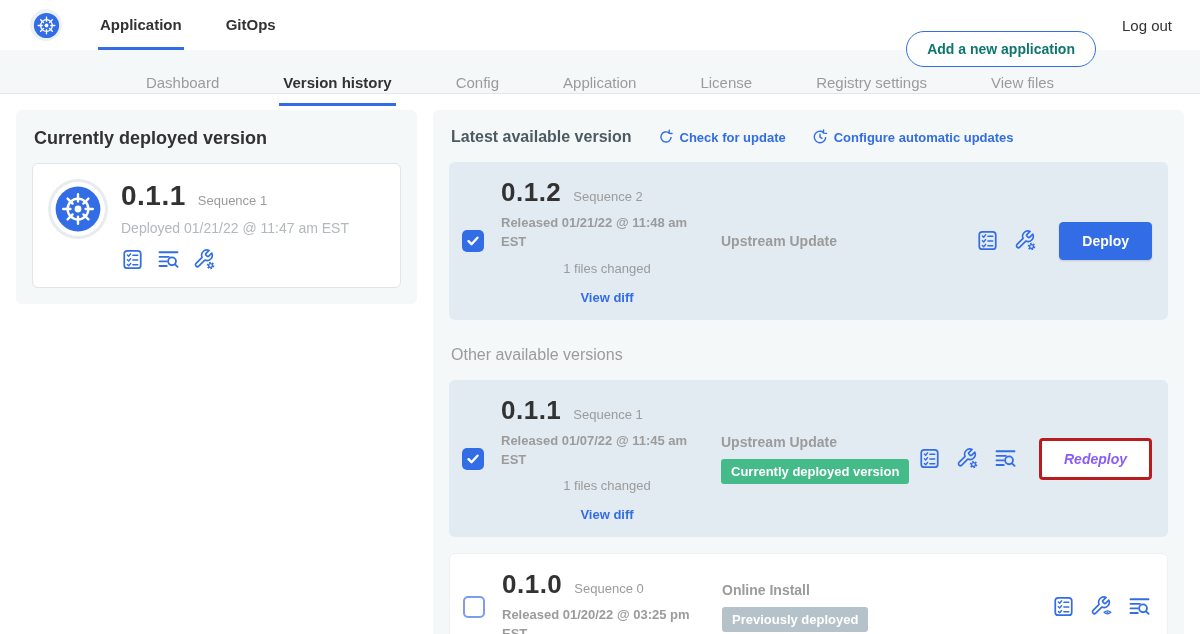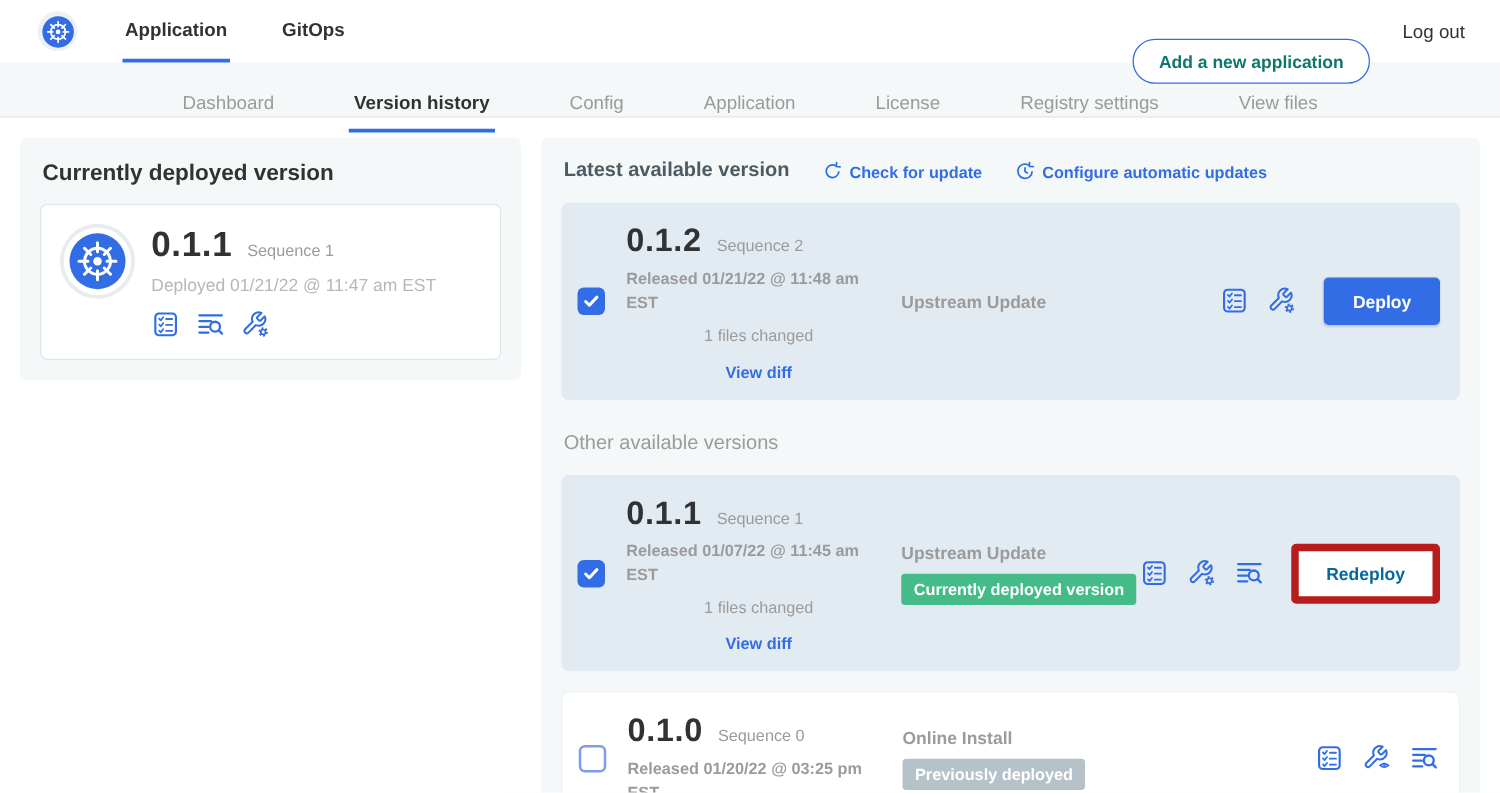--- a/index.html
+++ b/index.html
@@ -44,21 +44,21 @@
   
   .right-panel { flex:1; padding:16px 16px 18px 16px; }
   .latest-header { display:flex; align-items:center; margin:2px 2px 16px 2px; }
   .latest-title { font-size:16px; font-weight:700; color:#4d5a61; }
   .hdr-link { display:flex; align-items:center; gap:6px; margin-left:26px; color:#326de6; font-size:13px; font-weight:700; cursor:pointer; }
   .hdr-link svg { width:16px; height:16px; }
   .hdr-buttons { margin-left:auto; display:flex; align-items:center; gap:12px; }
   .btn { font-family:inherit; font-size:14px; font-weight:700; border-radius:4px; padding:10px 18px; cursor:pointer; }
   .btn-cancel { background:#fff; border:1px solid #c7cbcd; color:#9b9b9b; }
   .btn-primary { background:#326de6; border:1px solid #326de6; color:#fff; box-shadow:0 1px 2px rgba(0,0,0,.15); }
-  .btn-secondary { background:#fff; border:6px solid #b91c1c; color:#0369a1; }
+  .btn-secondary { background:#fff; border:3px solid #b91c1c; color:#8b5cf6;font-style:italic; }
 
   .version-row { display:flex; align-items:center; border-radius:6px; padding:15px 16px 15px 13px; background:#e3ebf2; }
   .version-row.unselected { background:#fff; border:1px solid #eef1f3; }
   .vr-checkbox { width:22px; height:22px; border-radius:5px; flex:0 0 auto; cursor:pointer; display:flex; align-items:center; justify-content:center; }
   .vr-checkbox.checked { background:#326de6; }
   .vr-checkbox.unchecked { background:#fff; border:2px solid #7d9bef; }
   .vr-checkbox svg { width:14px; height:14px; }
   .vr-info { margin-left:17px; width:212px; flex:0 0 auto; }
   .ver-number { font-size:26px; font-weight:700; color:#323232; letter-spacing:.5px; }
   .released { font-size:13px; font-weight:700; color:#9b9b9b; margin-top:6px; line-height:1.45; }

